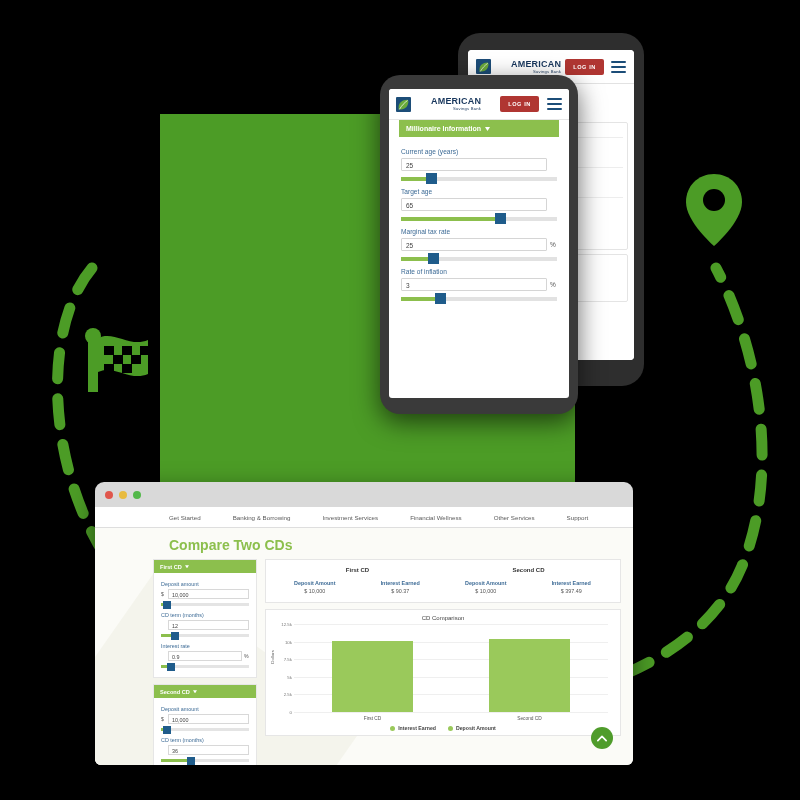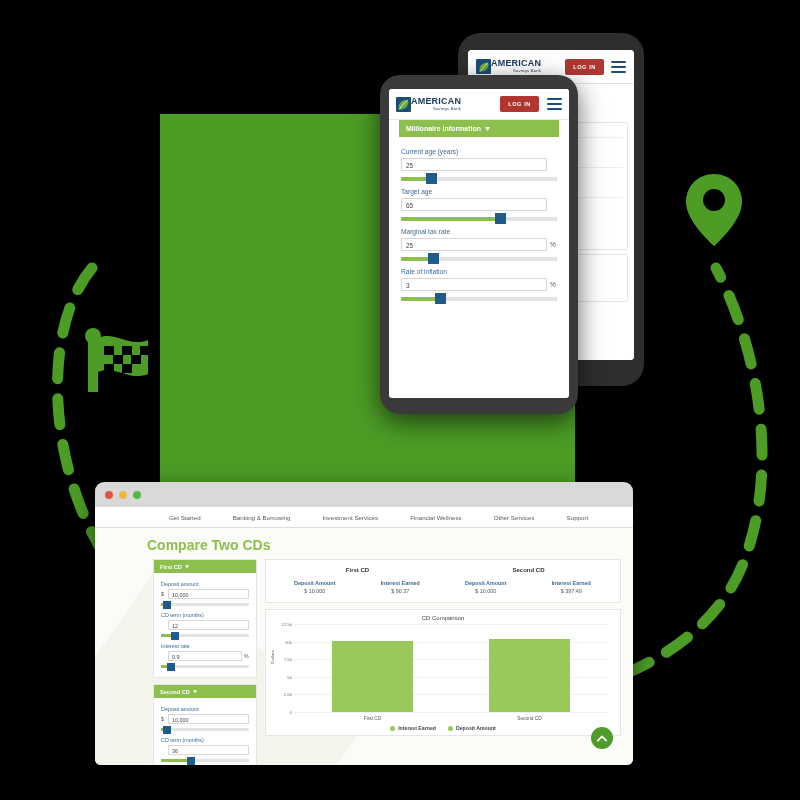--- a/index.html
+++ b/index.html
@@ -79,21 +79,21 @@
     box-shadow: 0 8px 26px rgba(0,0,0,.6);
   }
   .phone-screen {
     width: 100%; height: 100%; background: #fff; border-radius: 3px; overflow: hidden;
     position: relative;
   }
   .p-header {
     height: 31px; display: flex; align-items: center; justify-content: space-between;
     padding: 0 7px; border-bottom: 1px solid #e6e6e6; background:#fff;
   }
-  .logo { display: flex; align-items: center; gap: 0; }
+  .logo { display: flex; align-items: flex-end; gap: 20px; }
   .logo-mark {
     width: 15px; height: 15px; background: #1c4d78; border-radius: 1px;
     display: flex; align-items: center; justify-content: center;
   }
   .logo-text { line-height: 1; }
   .logo-main { font-size: 9px; font-weight: bold; color: #17365c; letter-spacing: .2px; }
   .logo-sub  { font-size: 4.2px; color: #17365c; text-align: right; letter-spacing: .2px; margin-top:1px;}
   .btn-login {
     background: #b03632; color: #fff; font-size: 5.6px; font-weight: bold;
     letter-spacing: .6px; padding: 5px 8px; border-radius: 2px; border: none;
@@ -137,21 +137,21 @@
   .d-nav {
     background: #fff; height: 21px; display: flex; align-items: center;
     gap: 0; padding-left: 58px; border-bottom: 1px solid #dedede;
   }
   .d-nav-item { font-size: 6.2px; color: #5a5a5a; padding: 0 16px; white-space: nowrap; }
   .d-page { background: #fbfbf7; height: calc(100% - 46px); position: relative; overflow: hidden; }
   .d-page::after{
     content:""; position:absolute; left:-40px; bottom:-120px; width:260px; height:260px;
     background:#f4f4ec; transform:rotate(35deg);
   }
-  .d-title { color: #8cbf4d; font-size: 14px; padding: 9px 0 6px 52px; position: relative; z-index: 2;}
+  .d-title { color: #8cbf4d; font-size: 14px; padding: 9px 0 6px 74px; position: relative; z-index: 2;}
   .d-main { display: flex; gap: 8px; padding: 0 12px 0 58px; position: relative; z-index: 2; }
   .d-side { width: 104px; }
   .card {
     background: #fff; border: 1px solid #e6e6e6; margin-bottom: 6px;
   }
   .card-head {
     background: #8cbf4d; color: #fff; font-size: 5.6px; font-weight: bold;
     padding: 3.5px 6px; display: flex; align-items: center; gap: 3px;
   }
   .card-body { padding: 4px 7px 7px 7px; }

